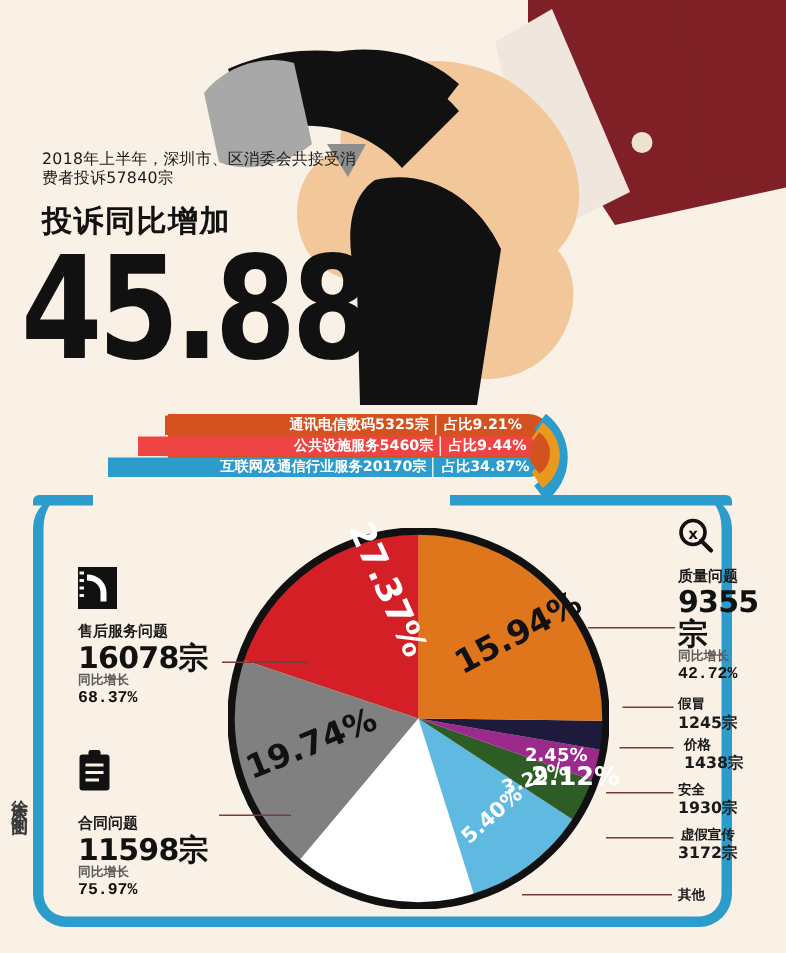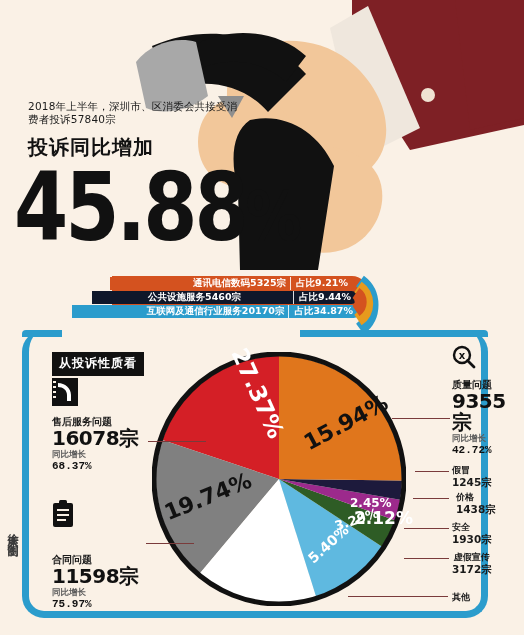--- a/index.html
+++ b/index.html
@@ -127,42 +127,41 @@
     <path d="M112 0 H352 a16 16 0 0 1 0 32 H112 Z" fill="#d4521f"></path>
     <path d="M92 14 H352 a24 24 0 0 1 0 48 H92 Z" fill="#e79a1d" opacity="0"></path>
   </svg>
   <div class="bars" style="height:62px;">
 
     <div class="barrow" style="left:110px;top:1px;width:245px;background:#d4521f;border-radius:0 8px 8px 0;">
       <span class="barlabel">通讯电信数码5325宗</span>
       <span class="barpct">占比9.21%</span>
     </div>
 
-    <div class="barrow" style="left:92px;top:15px;width:266px;background:#0f172a;border-radius:0 9px 9px 0;gap:48px;">
+    <div class="barrow" style="left:92px;top:15px;width:266px;background:#ef4444;border-radius:0 9px 9px 0;">
       <span class="barlabel">公共设施服务5460宗</span>
       <span class="barpct">占比9.44%</span>
     </div>
 
     <div class="barrow" style="left:72px;top:29px;width:288px;background:#2b9ccc;border-radius:0 10px 10px 0;">
       <span class="barlabel">互联网及通信行业服务20170宗</span>
       <span class="barpct">占比34.87%</span>
     </div>
   </div>
 
   <svg style="position:absolute;left:330px;top:270px;width:110px;height:90px;" viewBox="0 0 110 90">
     <path d="M30 59 a30 30 0 0 0 0 -48 L30 11" fill="none" stroke="#2b9ccc" stroke-width="13"></path>
     <path d="M28 50 a20 20 0 0 0 0 -33 L28 17" fill="none" stroke="#e79a1d" stroke-width="13"></path>
     <path d="M26 41 a11 11 0 0 0 0 -18 L26 23" fill="none" stroke="#d4521f" stroke-width="12"></path>
   </svg>
 
   <div class="frame"></div>
   <div class="frame-top-left"></div>
   <div class="frame-top-right"></div>
 
-  <div class="badge" id="badge-nature">从投诉性质看</div>
 
   <div class="pie-wrap">
     <svg viewBox="0 0 254 254" width="254" height="254">
       <g transform="translate(127,127)">
 
         <path fill="#d41f26" d="M0 0 L0 -123 A123 123 0 0 0 -106.3 -61.8 Z" transform="rotate(0)"></path>
         <path fill="#d41f26" d="M0 0 L0 -123 A123 123 0 0 0 -116.6 -38.9 Z"></path>
 
         <path fill="#808080" d="M0 0 L-116.6 -38.9 A123 123 0 0 0 -79.0 94.2 Z"></path>
 
@@ -208,21 +207,21 @@
   <div class="lead" style="left:148px;top:441px;width:58px;"></div>
 
   <div class="sidebox" style="left:52px;top:500px;width:96px;">
     <svg width="22" height="28" viewBox="0 0 22 28">
       <rect x="1" y="3" width="20" height="24" rx="2" fill="#111"></rect>
       <rect x="7" y="0" width="8" height="5" rx="1.5" fill="#111"></rect>
       <rect x="5" y="9" width="12" height="2" fill="#faf1e6"></rect>
       <rect x="5" y="14" width="12" height="2" fill="#faf1e6"></rect>
       <rect x="5" y="19" width="9" height="2" fill="#faf1e6"></rect>
     </svg>
-    <div class="sb-title" style="margin-top:22px;">合同问题</div>
+    <div class="sb-title" style="margin-top:12px;">合同问题</div>
     <div class="sb-num">11598宗</div>
     <div class="sb-sub">同比增长</div>
     <div class="sb-pct">75.97%</div>
   </div>
   <div class="lead" style="left:146px;top:543px;width:48px;"></div>
 
   <div class="sidebox" style="left:452px;top:345px;width:72px;">
     <svg width="24" height="24" viewBox="0 0 24 24">
       <circle cx="10" cy="10" r="8" fill="none" stroke="#111" stroke-width="2.4"></circle>
       <line x1="15.5" y1="15.5" x2="22" y2="22" stroke="#111" stroke-width="2.8" stroke-linecap="round"></line>

